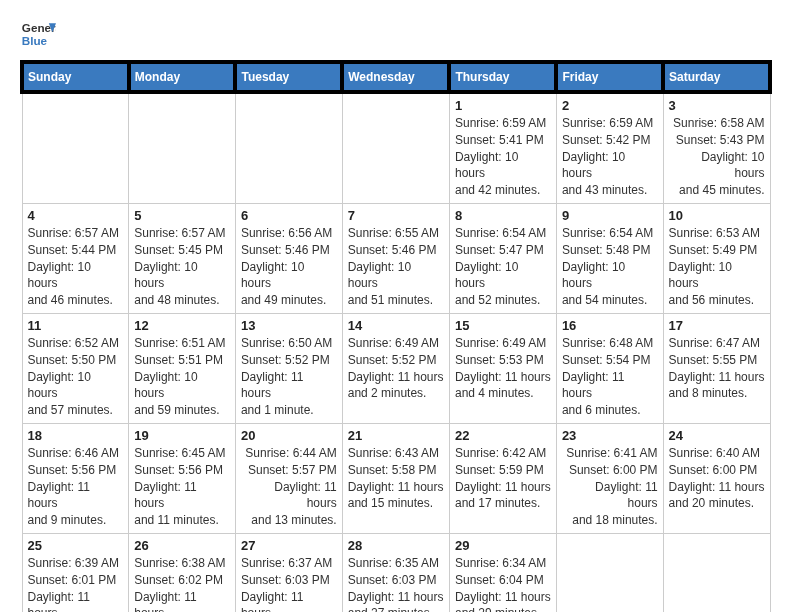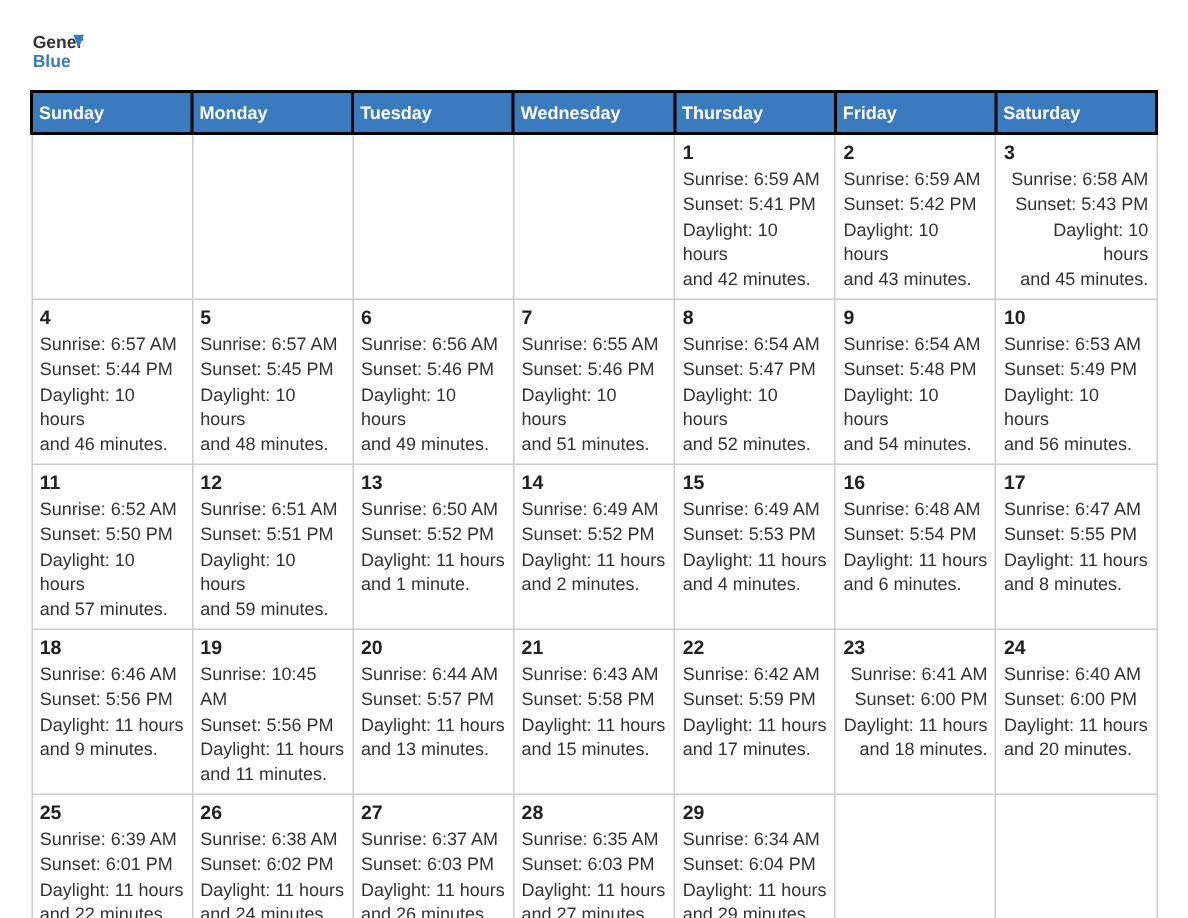--- a/index.html
+++ b/index.html
@@ -44,21 +44,21 @@
       border-collapse: collapse;
       font-size: 11px;
     }
     .calendar thead tr th {
       background-color: #3a7abf;
       color: #fff;
       padding: 6px 4px;
       text-align: left;
       font-size: 12px;
       font-weight: bold;
-      border: 2px solid #000000;
+      border: 4px solid #000000;
     }
     .calendar tbody tr td {
       border: 1px solid #ccc;
       vertical-align: top;
       padding: 4px 5px;
       width: 108px;
       min-height: 80px;
       color: #333;
       background: #fff;
     }
@@ -241,28 +241,28 @@
       <tr class="row-alt">
         <td>
           <div class="day-number">18</div>
           <div class="day-info" style="white-space: pre-line;">Sunrise: 6:46 AM
 Sunset: 5:56 PM
 Daylight: 11 hours
 and 9 minutes.</div>
         </td>
         <td>
           <div class="day-number">19</div>
-          <div class="day-info" style="white-space: pre-line;">Sunrise: 10:45 AM
+          <div class="day-info" style="white-space: pre-line;">Sunrise: 6:45 AM
 Sunset: 5:56 PM
 Daylight: 11 hours
 and 11 minutes.</div>
         </td>
         <td>
           <div class="day-number">20</div>
-          <div class="day-info" style="white-space: pre-line;">Sunrise: 6:44 AM
+          <div class="day-info" style="white-space: pre-line; text-align: right;">Sunrise: 6:44 AM
 Sunset: 5:57 PM
 Daylight: 11 hours
 and 13 minutes.</div>
         </td>
         <td>
           <div class="day-number">21</div>
           <div class="day-info" style="white-space: pre-line;">Sunrise: 6:43 AM
 Sunset: 5:58 PM
 Daylight: 11 hours
 and 15 minutes.</div>

